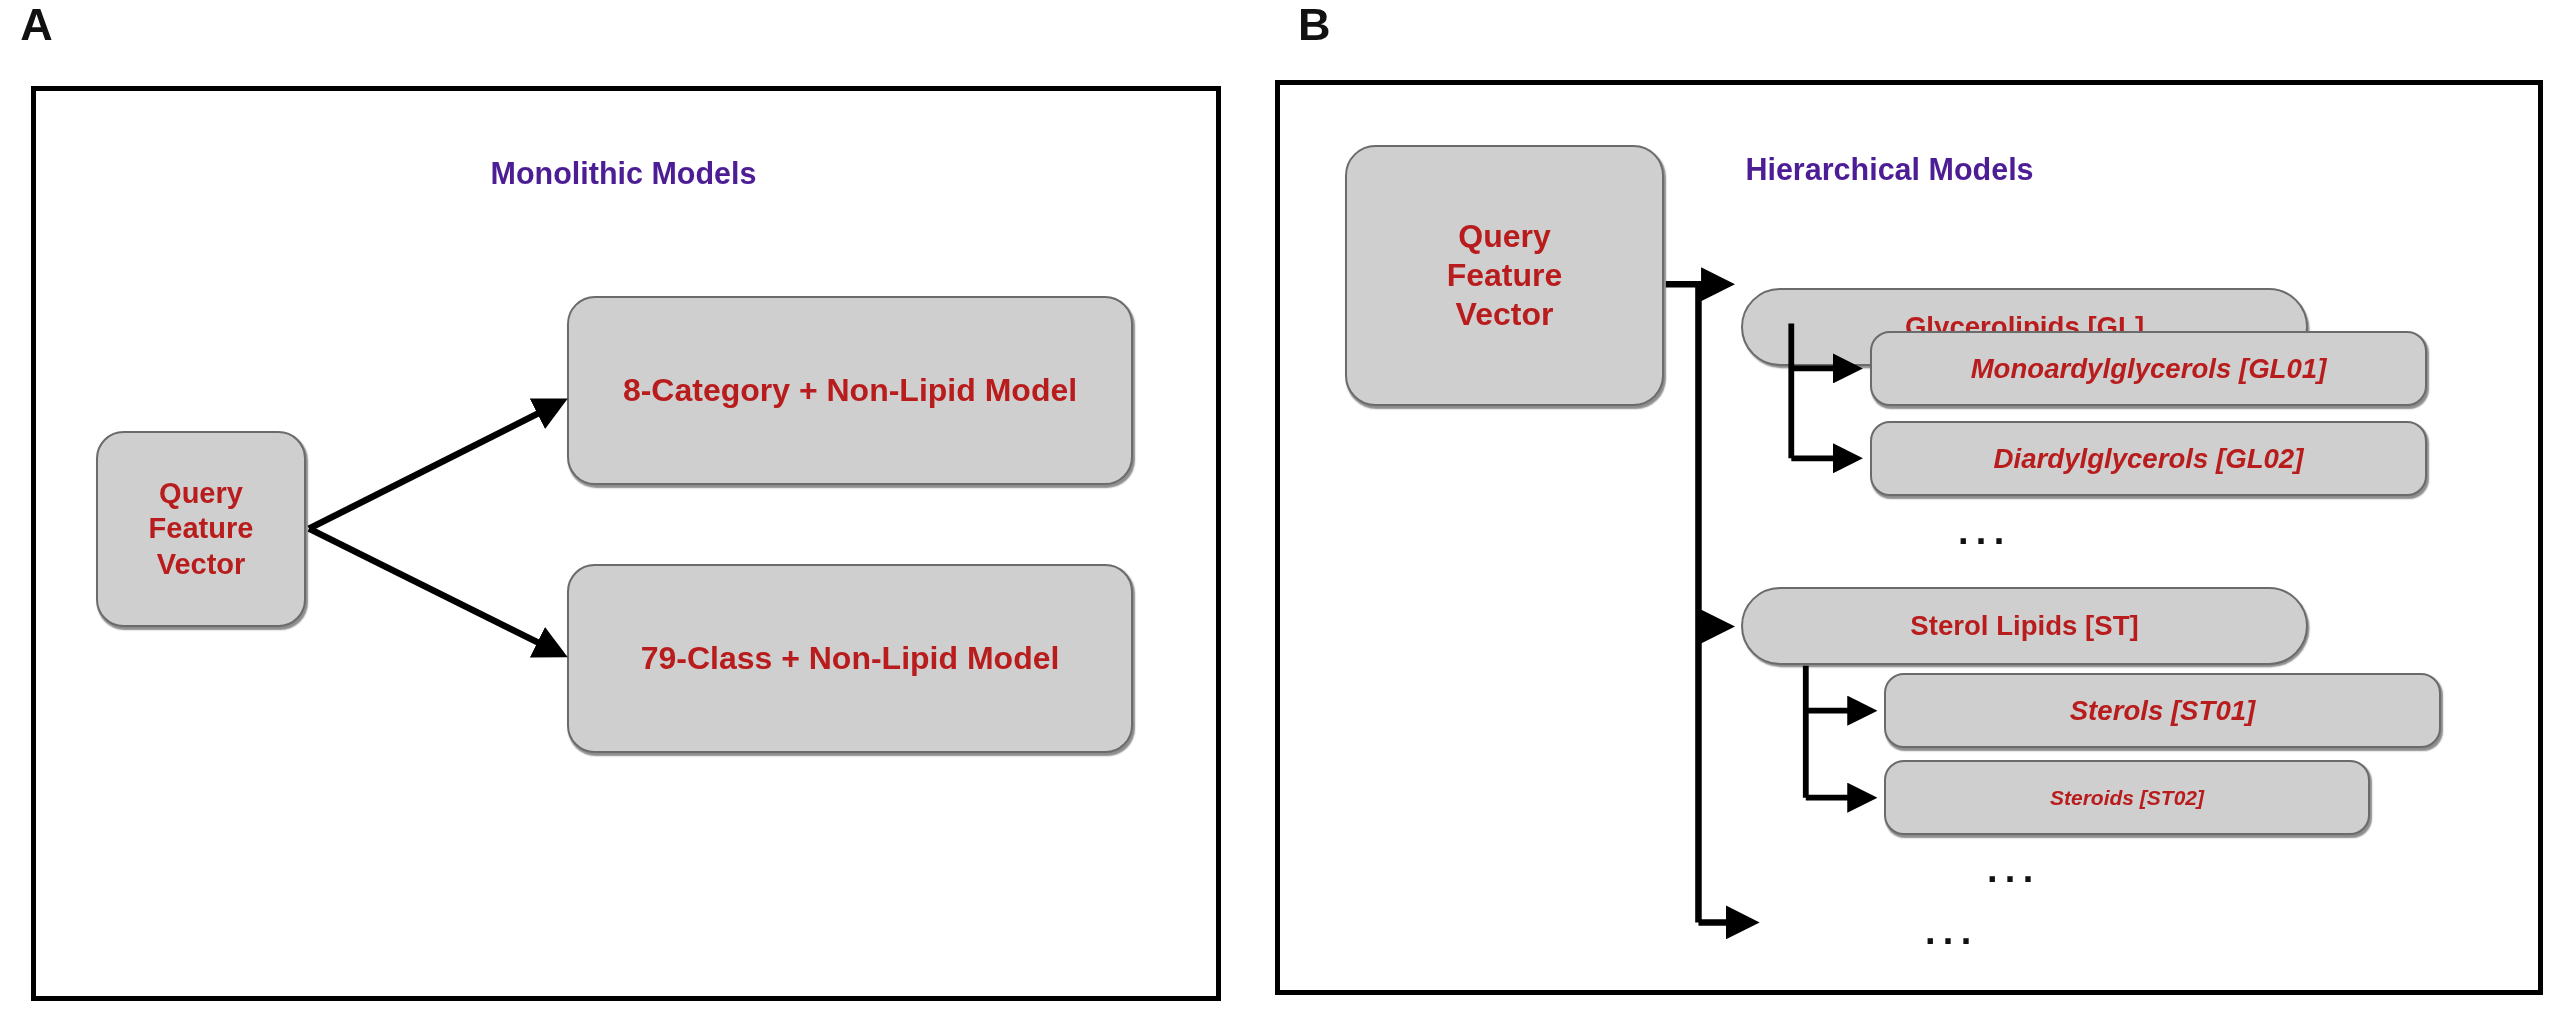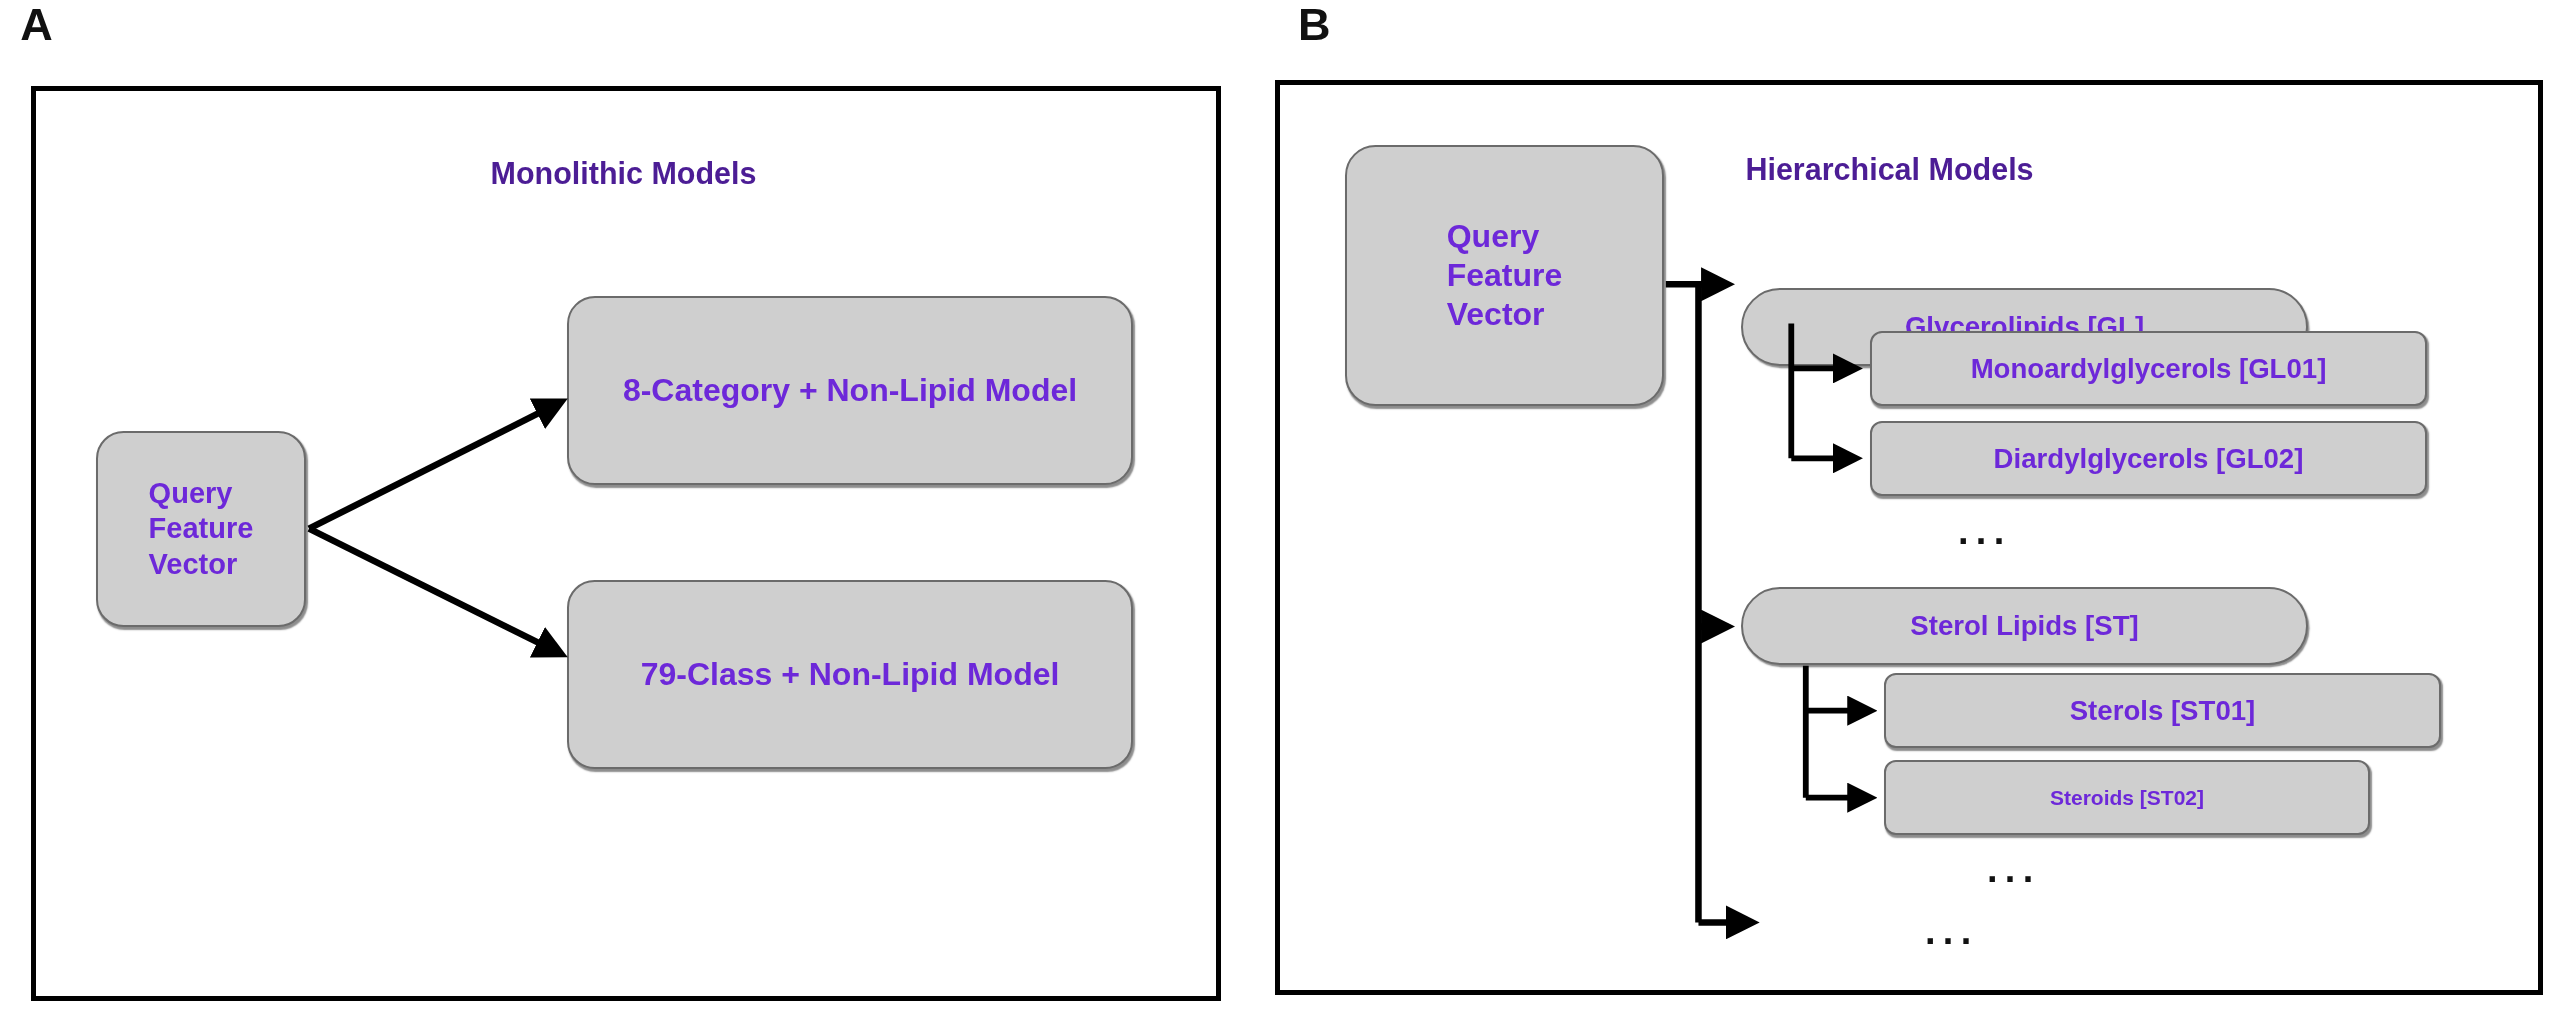--- a/index.html
+++ b/index.html
@@ -42,33 +42,34 @@
 
   
   .node {
     position: absolute;
     background: #cfcfcf;
     border: 2.2px solid #6b6b6b;
     box-shadow: 1.5px 2.2px 1.5px rgba(0,0,0,0.45);
     display: flex;
     align-items: center;
     justify-content: center;
+    text-align: center;
     font-weight: bold;
-    color: #6d28d9;
+    color: #b91c1c;
     line-height: 1.22;
     padding: 2.9px 7.3px;
   }
   .node.soft  { border-radius: 25px; }
   .node.pill  { border-radius: 725px; }
-  .node.child { border-radius: 12px; }
+  .node.child { border-radius: 20px; font-style: italic; }
 
   
   #a-query   { left: 96px; top: 431px; width: 210px; height: 196px; font-size: 29px; border-radius: 27.6px; }
   #a-model-1 { left: 567px; top: 296px; width: 566px; height: 189px; font-size: 32px; border-radius: 28px; }
-  #a-model-2 { left: 567px; top: 564px; width: 566px; height: 189px; font-size: 32px; border-radius: 27.6px; margin-top: 16px; }
+  #a-model-2 { left: 567px; top: 564px; width: 566px; height: 189px; font-size: 32px; border-radius: 27.6px; }
 
   
   #b-query   { left: 1345px; top: 145px; width: 319px; height: 261px; font-size: 32px; border-radius: 30.5px; }
 
   #b-gl      { left: 1741px; top: 245px; width: 567px; height: 78px; font-size: 27.6px; margin-top: 43px; }
   #b-gl01    { left: 1870px; top: 331px; width: 557px; height: 75px; font-size: 27.6px; }
   #b-gl02    { left: 1870px; top: 421px; width: 557px; height: 75px; font-size: 27.6px; }
 
   #b-st      { left: 1741px; top: 587px; width: 567px; height: 78px; font-size: 27.6px; }
   #b-st01    { left: 1884px; top: 673px; width: 557px; height: 75px; font-size: 27.6px; }

